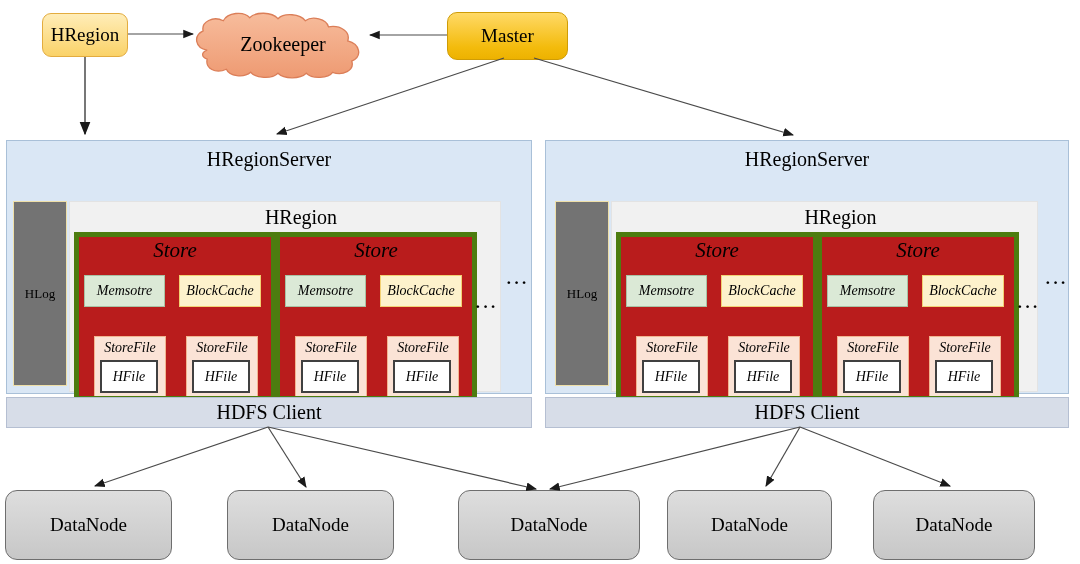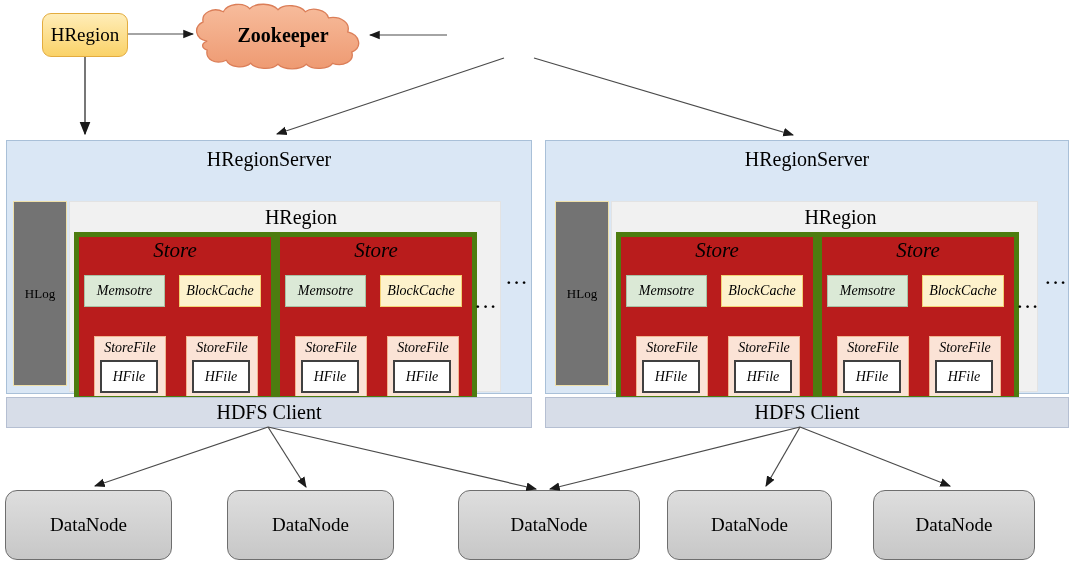--- a/index.html
+++ b/index.html
@@ -16,21 +16,21 @@
     left:42px;top:13px;width:84px;height:42px;border-radius:9px;
     background:linear-gradient(#ffedb8,#fbd express 0,#fad268);
     background:linear-gradient(#ffedb8,#fad268);
     border:1px solid #e3ac3f;font-size:19px;
   }
   .master-box{
     left:447px;top:12px;width:119px;height:46px;border-radius:10px;
     background:linear-gradient(#ffd966,#f3bb0c 75%,#edb200);
     border:1px solid #cf9c06;font-size:19px;
   }
-  .cloud-wrap{left:193px;top:1px;width:180px;height:72px;font-weight:bold;}
+  .cloud-wrap{left:193px;top:10px;width:180px;height:72px;}
   .cloud-wrap svg{position:absolute;left:0;top:0;}
   .cloud-label{position:absolute;inset:0;display:flex;align-items:center;justify-content:center;font-size:20px;padding-bottom:4px;}
 
   
   .server{
     top:140px;width:524px;height:252px;
     background:#dae7f5;border:1px solid #a9c0d8;
   }
   .server-title{position:absolute;left:0;right:0;top:7px;text-align:center;font-size:20px;}
   .hlog{
@@ -117,20 +117,23 @@
                C 134 66 118 67 112 61
                C 106 67 90 67 84 61
                C 78 67 62 66 57 60
                C 50 66 36 64 33 57
                C 22 62 12 56 14 47
                C 8 45 8 40 14 38 Z" fill="url(#cloudg)" stroke="#db7e58" stroke-width="1.3"></path>
     </svg>
     <span class="cloud-label">Zookeeper</span>
   </div>
 
+  <div class="abs center master-box">
+    <span>Master</span>
+  </div>
 
   <div class="abs server" style="left:6px;">
     <div class="server-title">HRegionServer</div>
     <div class="hlog center">HLog</div>
     <div class="hregion">
       <div class="hregion-title">HRegion</div>
 
       <div class="store store-1">
         <div class="store-title">Store</div>
         <div class="memstore center">Memsotre</div>

